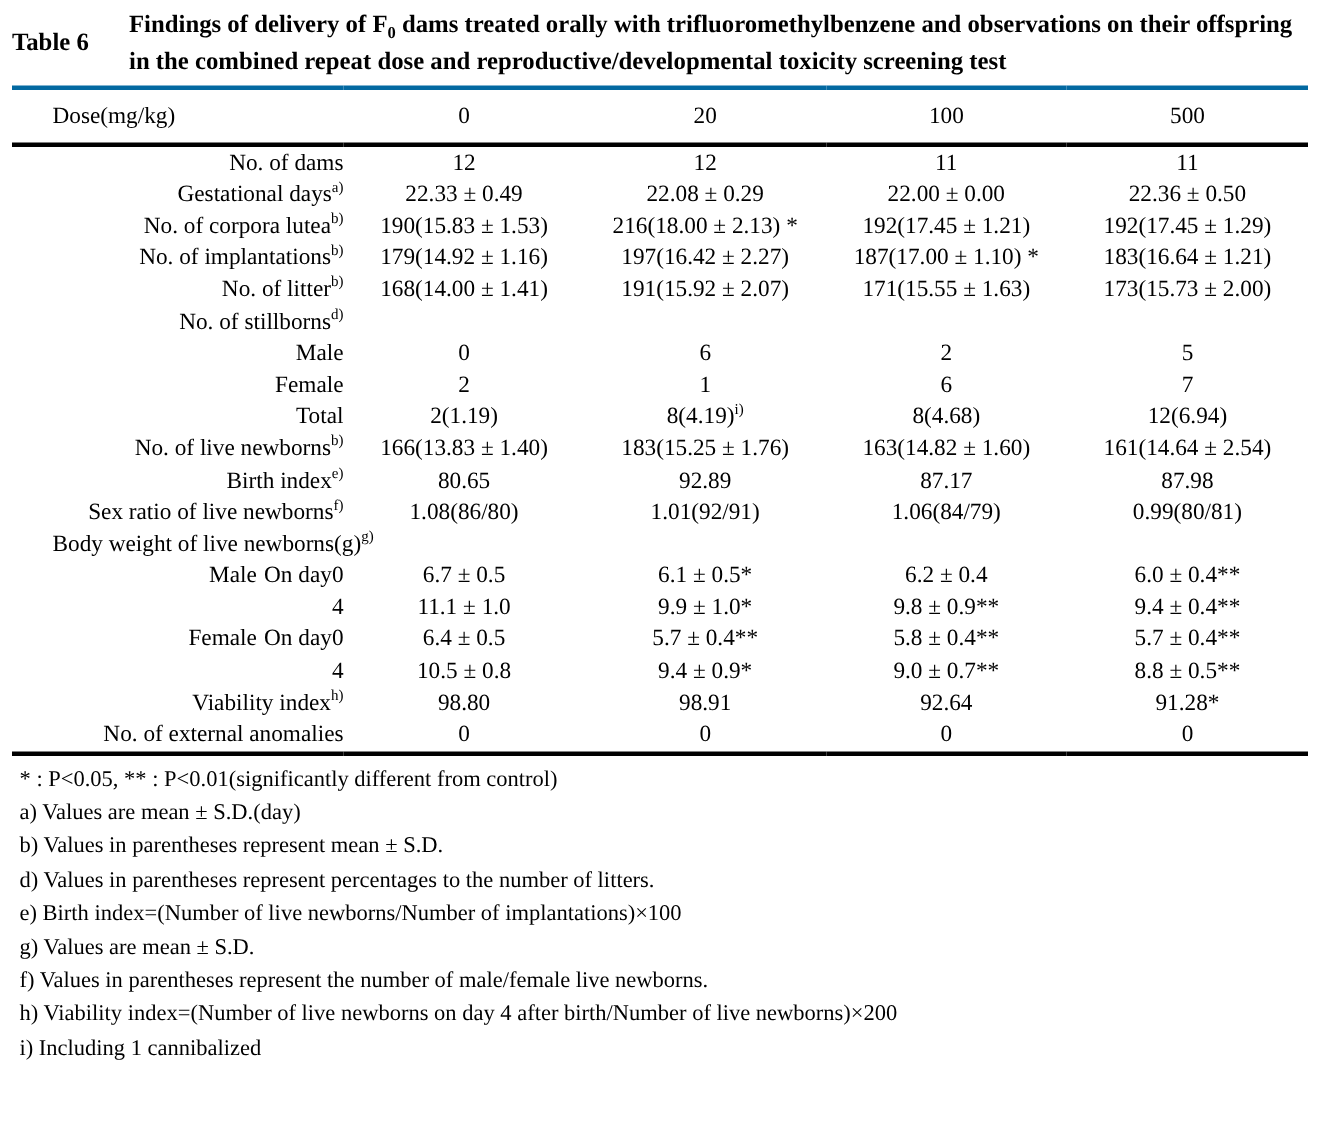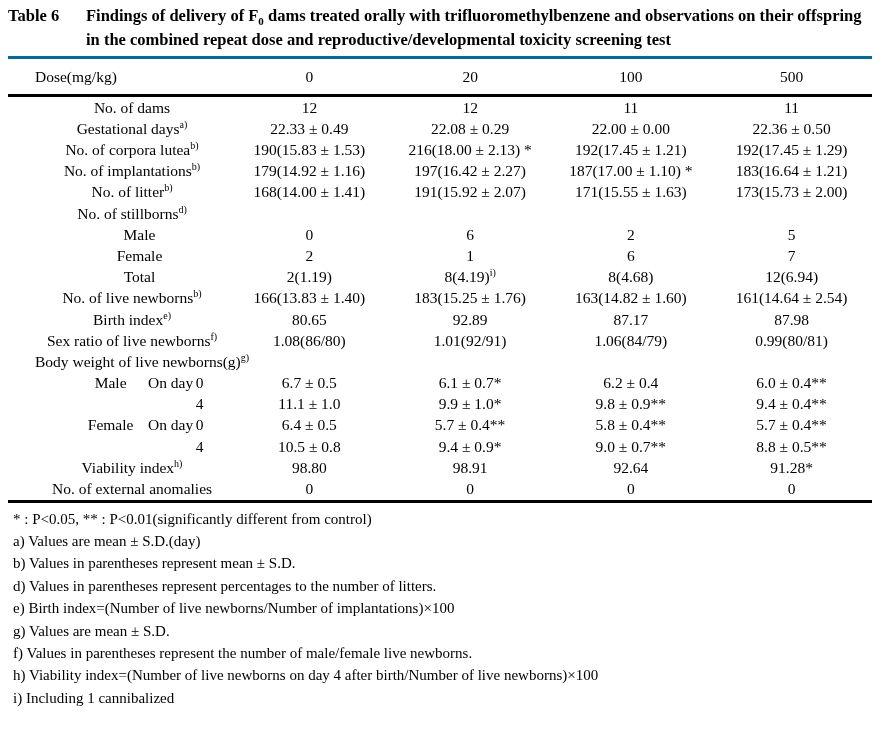--- a/index.html
+++ b/index.html
@@ -16,21 +16,21 @@
   }
   .page {
     position: relative;
     width: 881px;
     height: 747px;
     background: #ffffff;
   }
   
   .caption {
     display: flex;
-    align-items: flex-start;
+    align-items: center;
     padding: 5px 6px 0 8px;
     font-weight: bold;
     font-size: 16.5px;
     line-height: 1.3;
   }
   .caption .cap-num {
     flex: none;
     width: 78px;
   }
   .caption .cap-text {
@@ -63,21 +63,21 @@
     padding-left: 27px;
   }
   tbody td {
     text-align: center;
     height: 21.2px;
     padding: 0;
     white-space: nowrap;
     vertical-align: middle;
   }
   tbody td.lbl {
-    text-align: center;
+    text-align: right;
     padding-left: 27px;
     overflow: visible;
   }
   tbody td.lbl.ind {
     padding-left: 42px;
   }
   td.lbl .p1 { display: inline-block; width: 70px; }
   td.lbl .p2 { display: inline-block; width: 50px; }
   
   .footnotes {
@@ -205,21 +205,21 @@
         <tr>
           <td class="lbl">Body weight of live newborns(g)<sup>g)</sup></td>
           <td></td>
           <td></td>
           <td></td>
           <td></td>
         </tr>
         <tr>
           <td class="lbl ind"><span class="p1">Male</span><span class="p2">On day</span><span class="p3">0</span></td>
           <td>6.7 ± 0.5</td>
-          <td>6.1 ± 0.7*</td>
+          <td>6.1 ± 0.5*</td>
           <td>6.2 ± 0.4</td>
           <td>6.0 ± 0.4**</td>
         </tr>
         <tr>
           <td class="lbl ind"><span class="p1"></span><span class="p2"></span><span class="p3">4</span></td>
           <td>11.1 ± 1.0</td>
           <td>9.9 ± 1.0*</td>
           <td>9.8 ± 0.9**</td>
           <td>9.4 ± 0.4**</td>
         </tr>
@@ -255,17 +255,17 @@
   </table>
 
   <div class="footnotes">
       <div class="fn">* : P&lt;0.05, ** : P&lt;0.01(significantly different from control)</div>
       <div class="fn">a) Values are mean ± S.D.(day)</div>
       <div class="fn">b) Values in parentheses represent mean ± S.D.</div>
       <div class="fn">d) Values in parentheses represent percentages to the number of litters.</div>
       <div class="fn">e) Birth index=(Number of live newborns/Number of implantations)×100</div>
       <div class="fn">g) Values are mean ± S.D.</div>
       <div class="fn">f) Values in parentheses represent the number of male/female live newborns.</div>
-      <div class="fn">h) Viability index=(Number of live newborns on day 4 after birth/Number of live newborns)×100</div>
+      <div class="fn">h) Viability index=(Number of live newborns on day 4 after birth/Number of live newborns)×200</div>
       <div class="fn">i) Including 1 cannibalized</div>
     </div>
 
 </div>
 
 </body></html>

